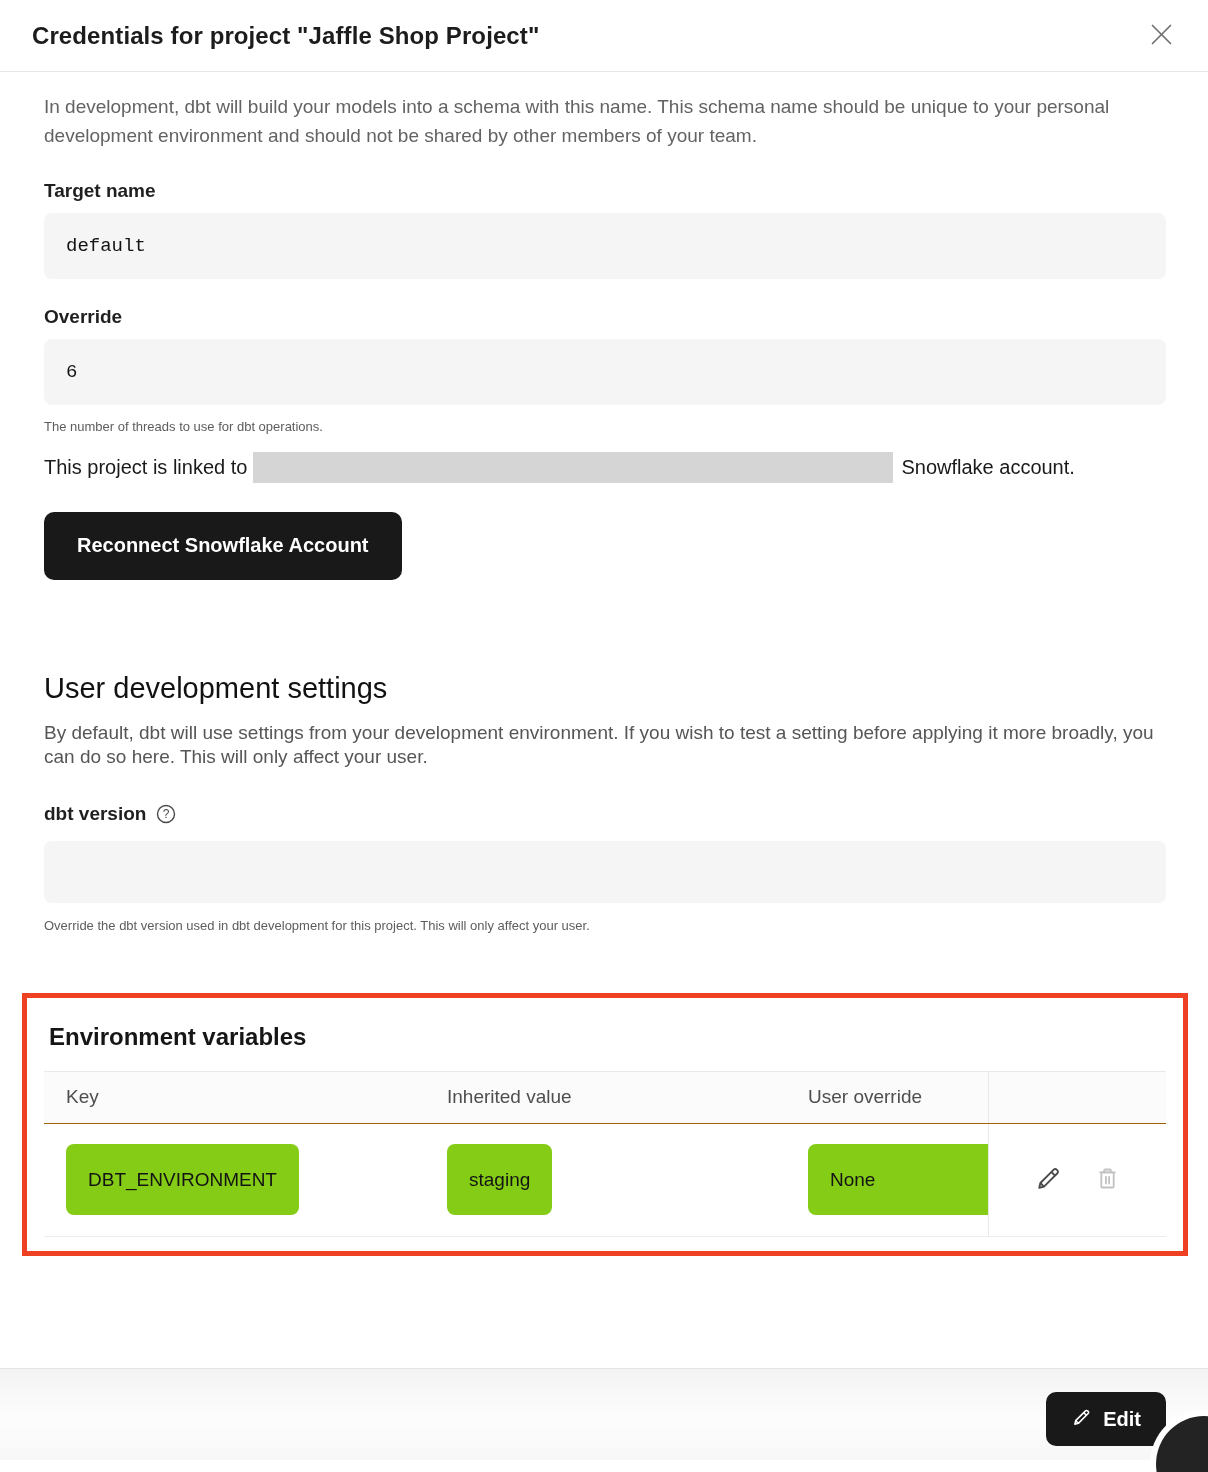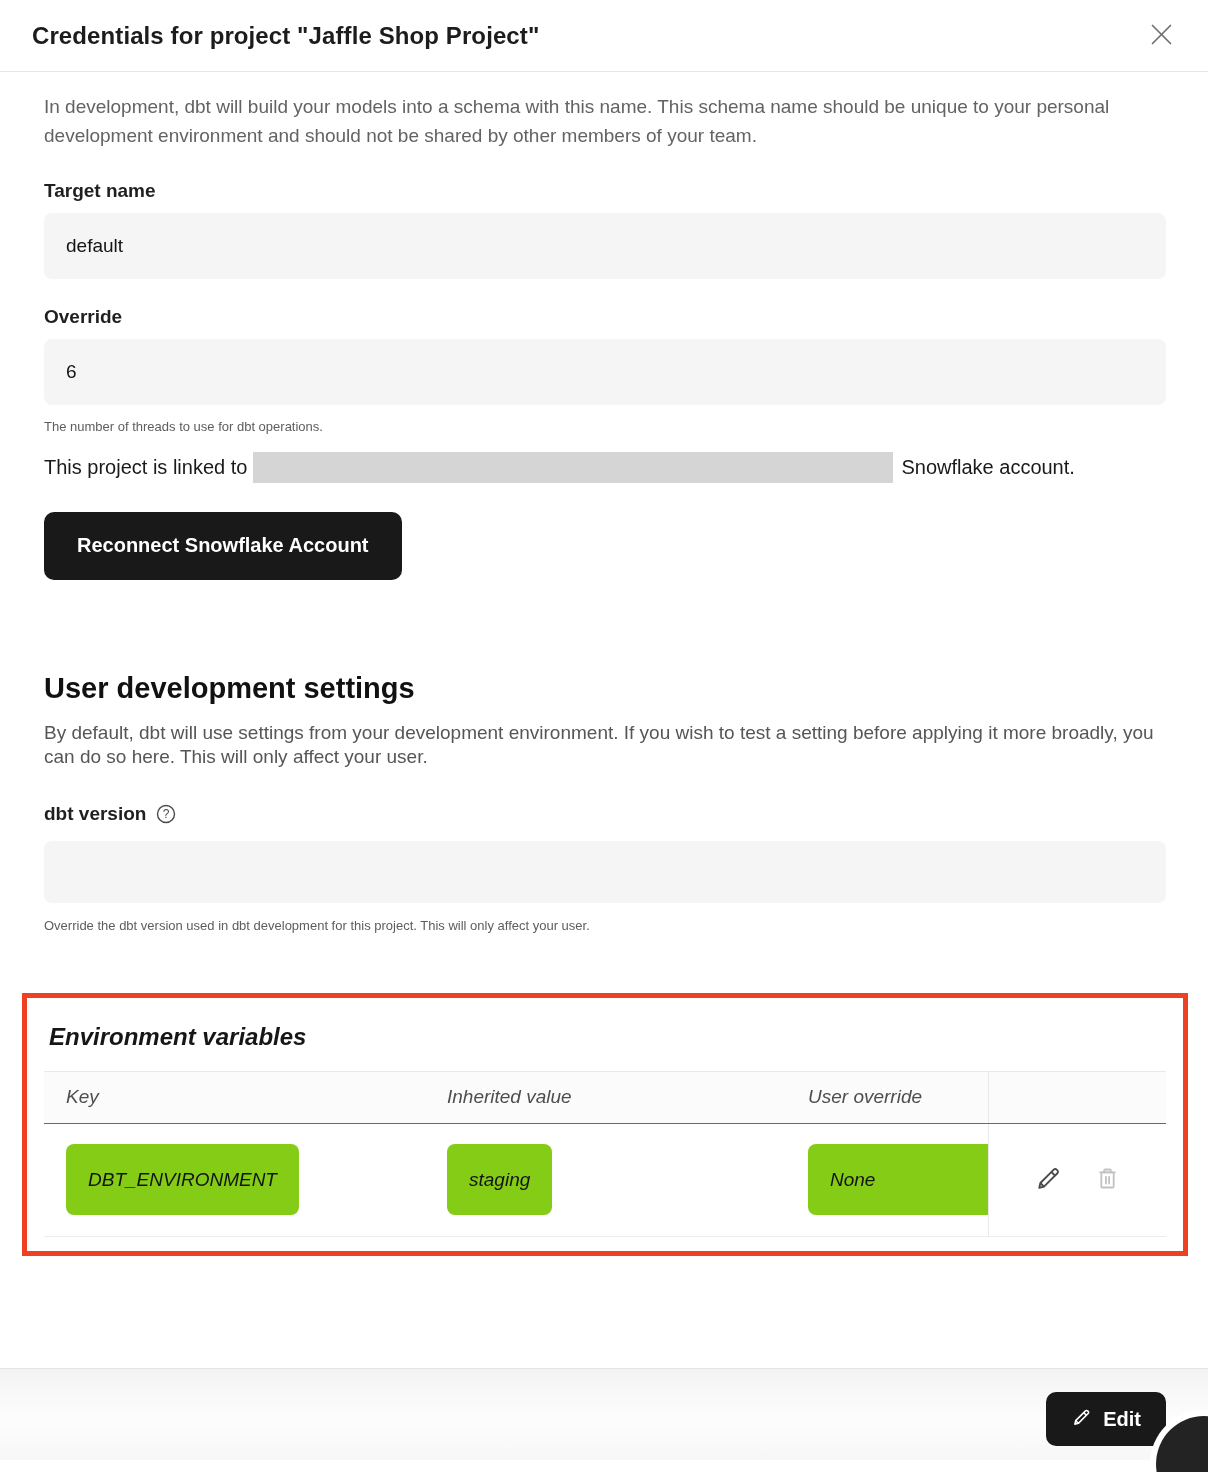--- a/index.html
+++ b/index.html
@@ -13,41 +13,41 @@
   .close-btn { width:34px; height:34px; display:flex; align-items:center; justify-content:center;
                background:none; border:none; cursor:pointer; }
 
   
   .content { padding:0 42px 0 44px; }
   .intro { margin-top:20px; font-size:19px; line-height:29px; color:#636363; }
 
   .field-label { margin-top:27px; font-size:19px; font-weight:bold; color:#1f1f1f; }
   .text-input { margin-top:11px; width:100%; height:66px; background:#f5f5f5; border:none;
                 border-radius:8px; padding:0 22px; font-size:19px; color:#141414;
-                font-family:Liberation Sans, sans-serif; outline:none; }
+                font-family:Liberation Mono, monospace; outline:none; }
   .text-input.short { height:62px; }
   .helper { margin-top:14px; font-size:13px; color:#5d5d5d; }
 
   .linked-line { margin-top:15px; font-size:20px; line-height:36px; color:#1a1a1a; }
   .redaction { display:inline-block; width:640px; height:31px; background:#d5d5d5;
                vertical-align:middle; margin:0 8px 3px 6px; }
 
   .btn-dark { display:inline-flex; align-items:center; gap:10px; background:#191919; color:#fff;
               border:none; border-radius:10px; font-family:"Liberation Sans", sans-serif;
               font-size:20px; font-weight:bold; cursor:pointer; }
   .reconnect { margin-top:26px; height:68px; padding:0 33px; }
 
-  .h2 { margin-top:92px; font-size:29px; font-weight:bold; color:#111; }
+  .h2 { margin-top:92px; font-size:29px; font-weight:normal; color:#111; }
   .section-desc { margin-top:16px; font-size:19px; line-height:24px; color:#565656; }
 
   .label-row { margin-top:34px; display:flex; align-items:center; gap:9px; }
   .help-icon { display:inline-flex; }
 
   
-  .env-box { margin:60px -22px 10px -22px; border:5px solid #ee4023; padding:25px 17px 14px 17px;font-style:italic; }
+  .env-box { margin:60px -22px 10px -22px; border:5px solid #ee4023; padding:25px 17px 14px 17px; }
   .env-heading { font-size:24px; font-weight:600; color:#161616; }
   .env-desc { margin-top:13px; font-size:19px; line-height:31px; color:#555; }
   .env-desc a { color:#1c1c1c; font-weight:600; text-decoration:underline; text-underline-offset:4px;
                 text-decoration-color:#8a8a8a; cursor:pointer; }
 
   table.env-table { margin-top:20px; width:100%; border-collapse:collapse; table-layout:fixed; }
   .env-table th { height:52px; text-align:left; font-size:19px; font-weight:normal; color:#4e4e4e;
                   background:#fbfbfb; border-top:1px solid #e9e9e9; border-bottom:1px solid #a16207;
                   padding-left:22px; }
   .env-table td { height:113px; border-bottom:1px solid #ececec; vertical-align:middle;

